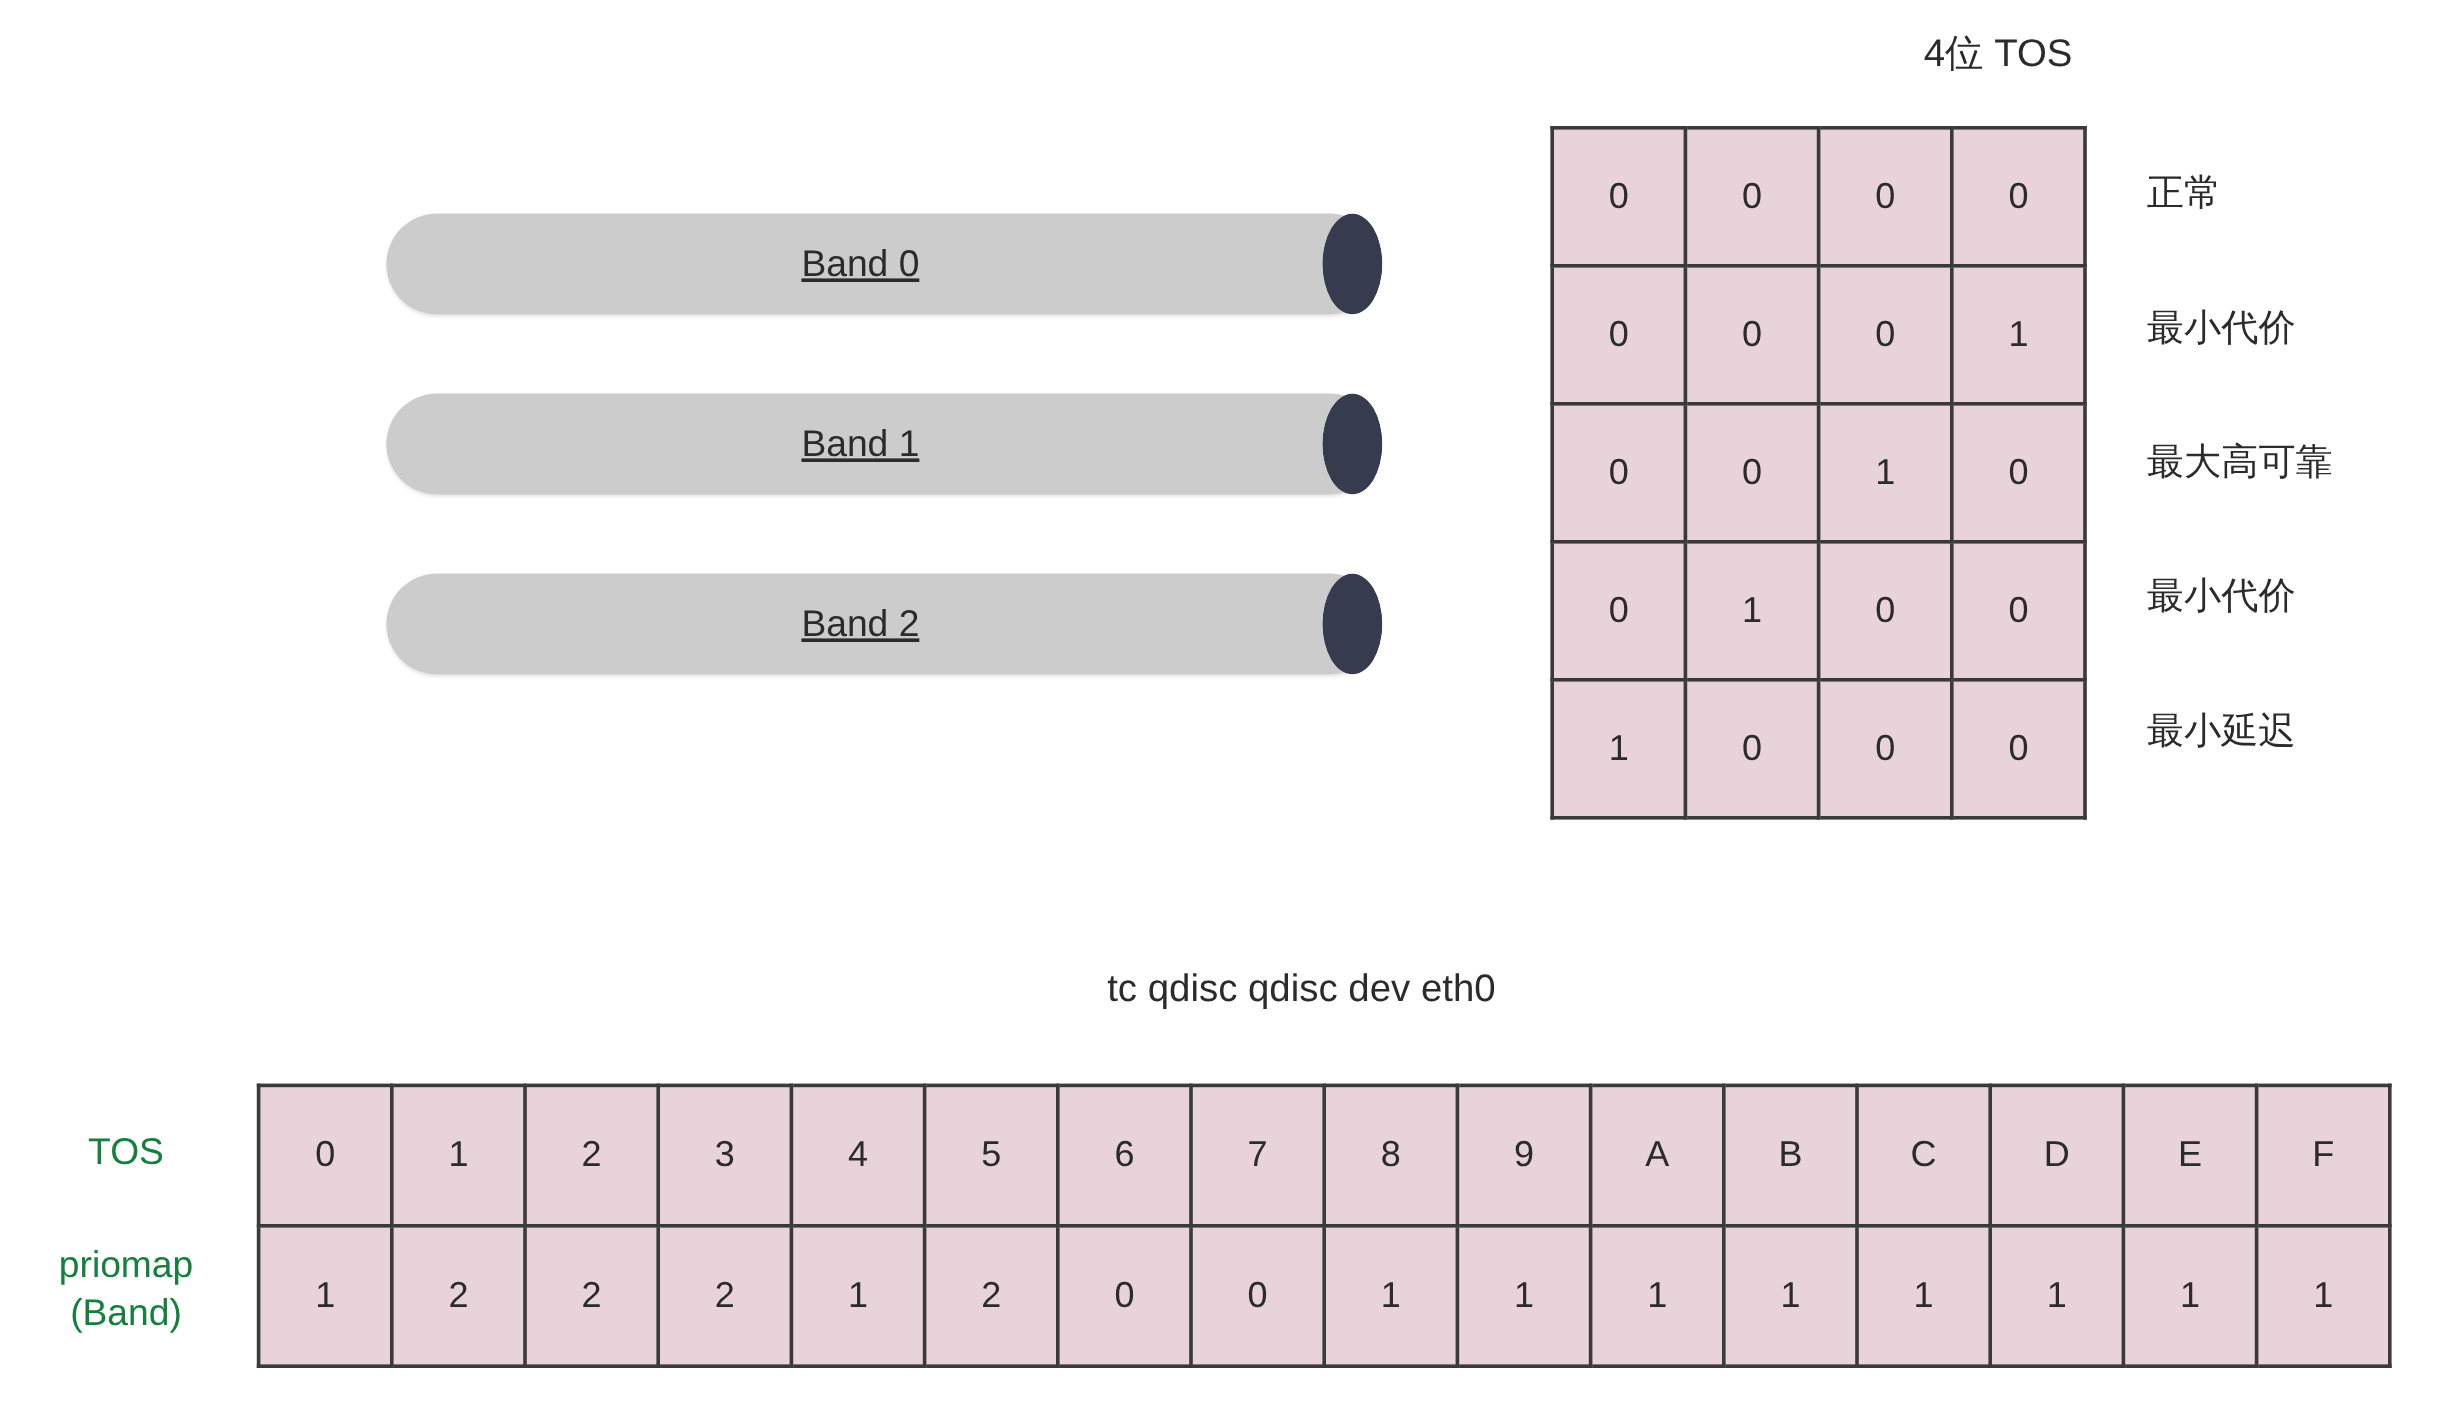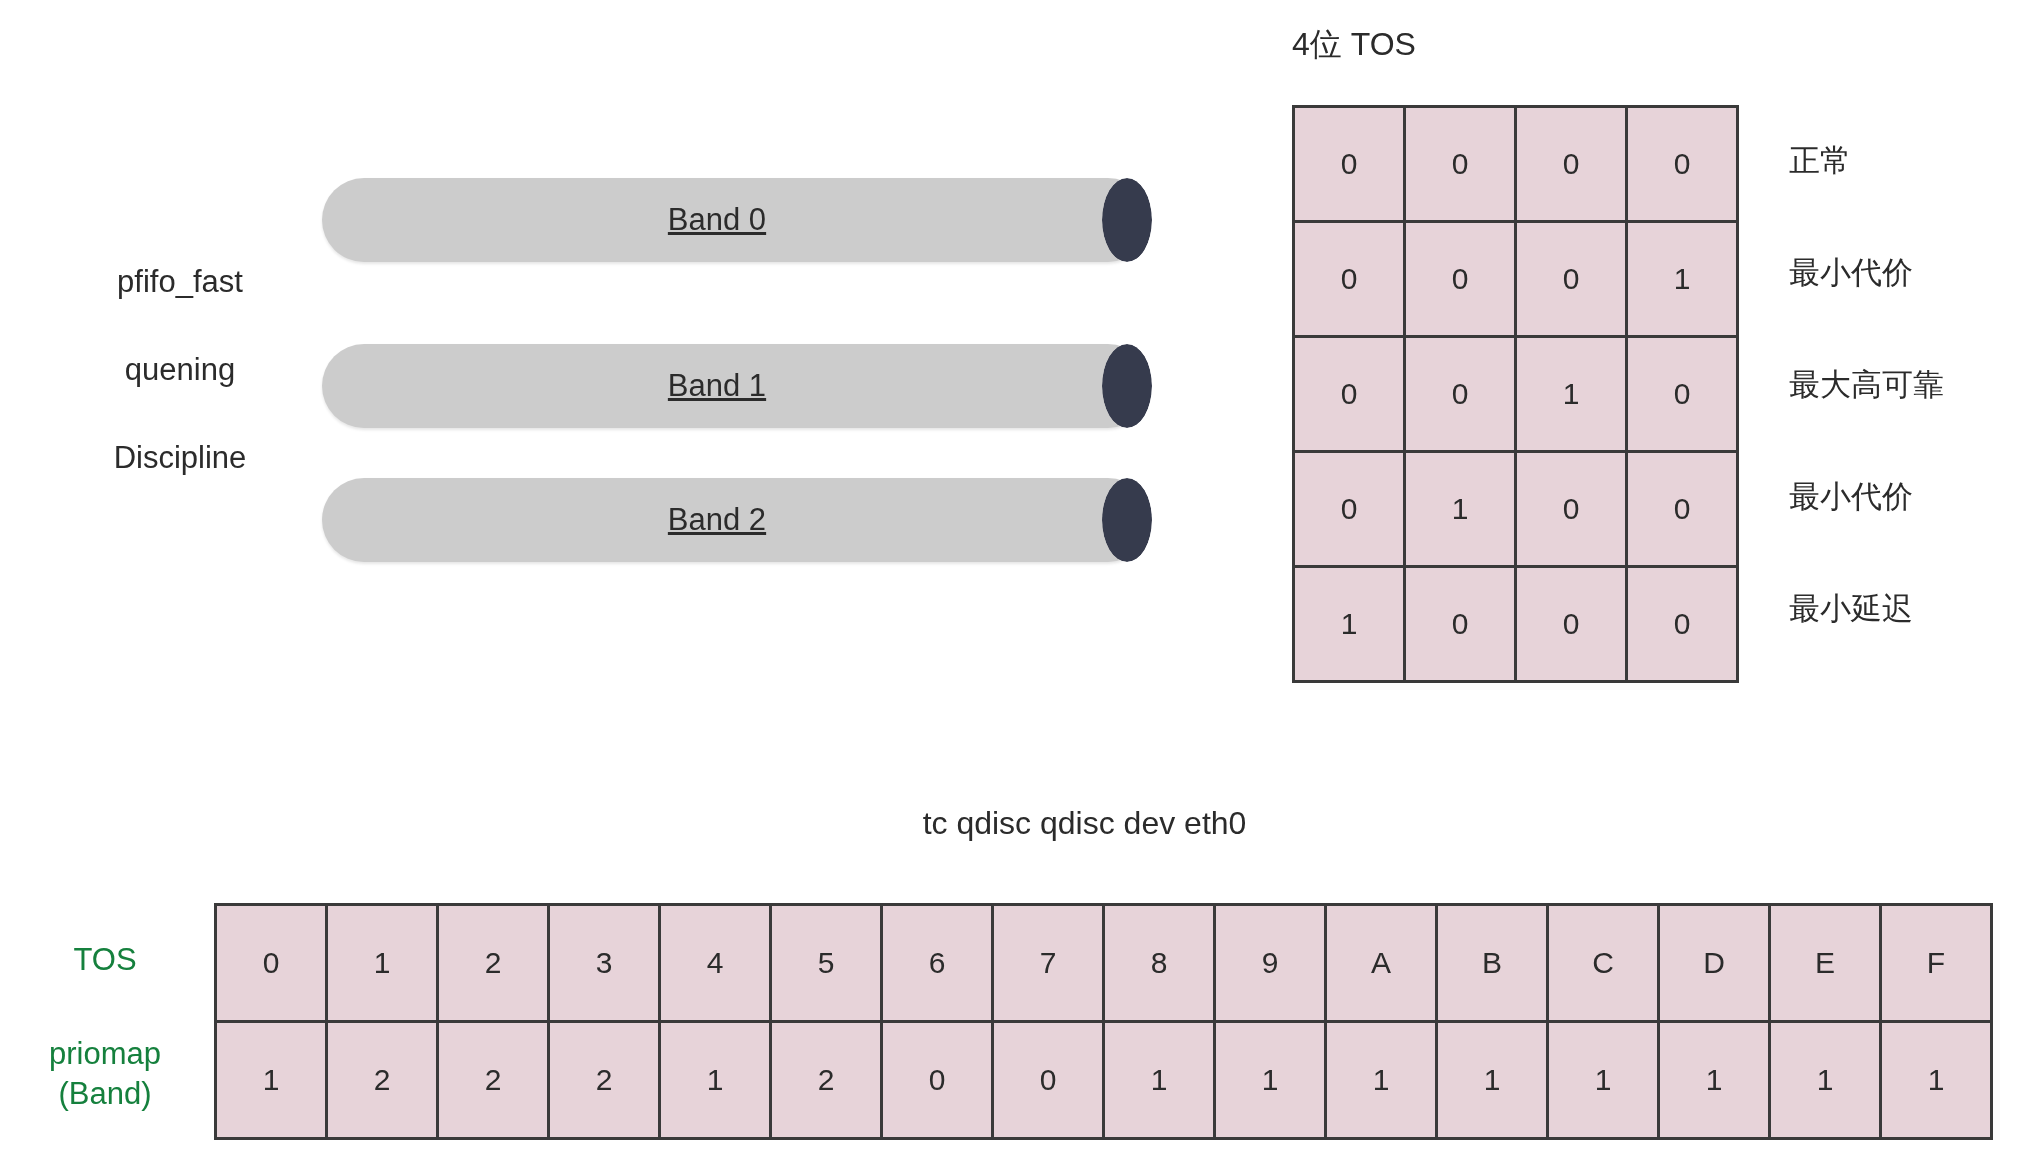--- a/index.html
+++ b/index.html
@@ -67,30 +67,30 @@
     top: 0;
     width: 790px;
     height: 84px;
     line-height: 84px;
     text-align: center;
     font-size: 31px;
     color: #2b2b2b;
     text-decoration: underline;
   }
   #band0 { top: 178px; }
-  #band1 { top: 328px; margin-top: 16px; }
+  #band1 { top: 328px; }
   #band2 { top: 478px; }
 
   
   .tos-title {
     position: absolute;
     left: 1292px;
     top: 23px;
     width: 435px;
-    text-align: left;
+    text-align: right;
     font-size: 32px;
     color: #2b2b2b;
   }
   table.grid {
     position: absolute;
     border-collapse: collapse;
     table-layout: fixed;
   }
   table.grid td {
     background: #e7d3d9;
@@ -156,25 +156,20 @@
     width: 1741px;
     height: 229px;
   }
   #priomap-table td { width: 108px; height: 114px; }
 </style>
 </head>
 <body>
 
 <div id="canvas">
 
-  <div class="qdisc-label">
-    <div>pfifo_fast</div>
-    <div>quening</div>
-    <div>Discipline</div>
-  </div>
 
   <div class="band" id="band0">
     <div class="band-body"></div>
     <div class="band-label">Band 0</div>
     <div class="band-cap"></div>
   </div>
   <div class="band" id="band1">
     <div class="band-body"></div>
     <div class="band-label">Band 1</div>
     <div class="band-cap"></div>

